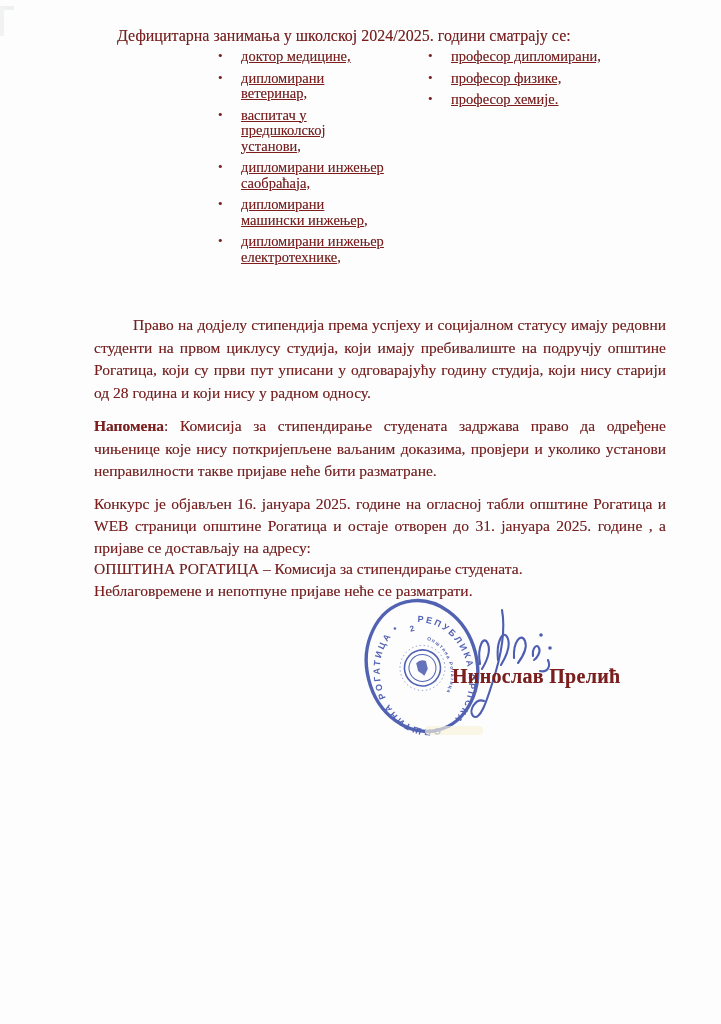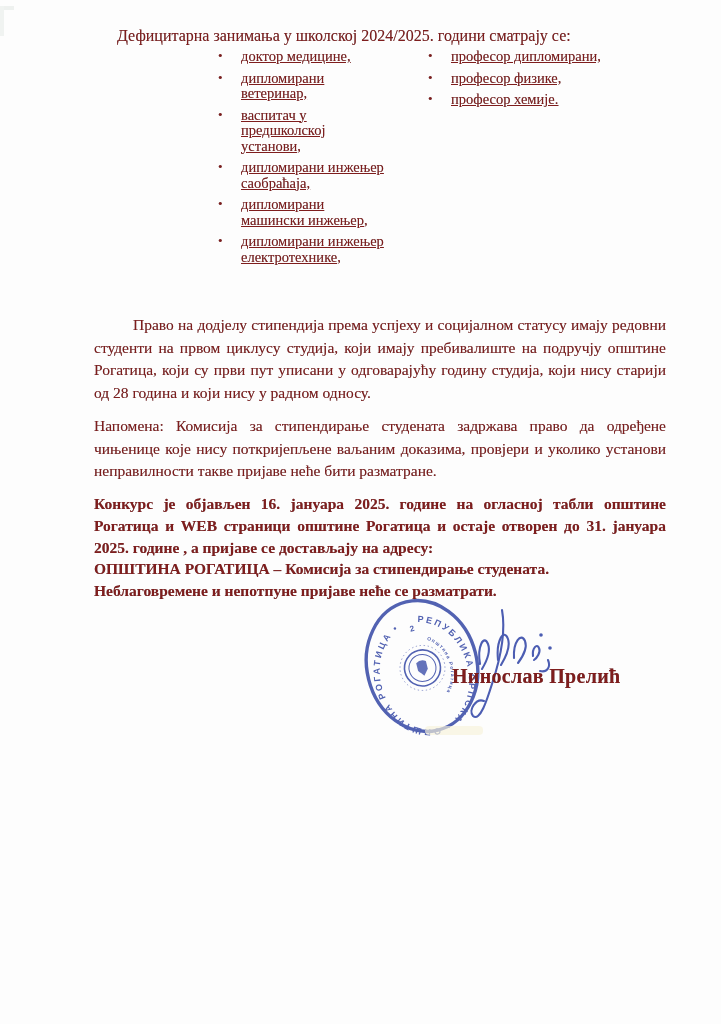--- a/index.html
+++ b/index.html
@@ -27,22 +27,22 @@
   .col-left{position:absolute;left:0;top:0;width:190px;}
   .col-right{position:absolute;left:210px;top:0;width:200px;}
 
   .para{
     position:absolute;left:78px;width:572px;
     font-size:15.5px;line-height:22.5px;
     text-align:justify;margin:16px;
   }
   .p-eligibility{top:298px;text-indent:39px;}
   .p-note{top:399px;}
-  .p-note .lbl{font-weight:400;}
-  .p-announce{top:477px;font-weight:700;line-height:21.8px;}
+  .p-note .lbl{font-weight:700;}
+  .p-announce{top:477px;font-weight:400;line-height:21.8px;}
   .p-announce .line{display:block;}
 
   .sig-role{
     position:absolute;left:437px;top:627px;
     font-size:17px;font-weight:700;letter-spacing:.4px;
     white-space:nowrap;
   }
   .sig-name{
     position:absolute;left:452px;top:665px;
     font-size:20px;font-weight:700;letter-spacing:.3px;

